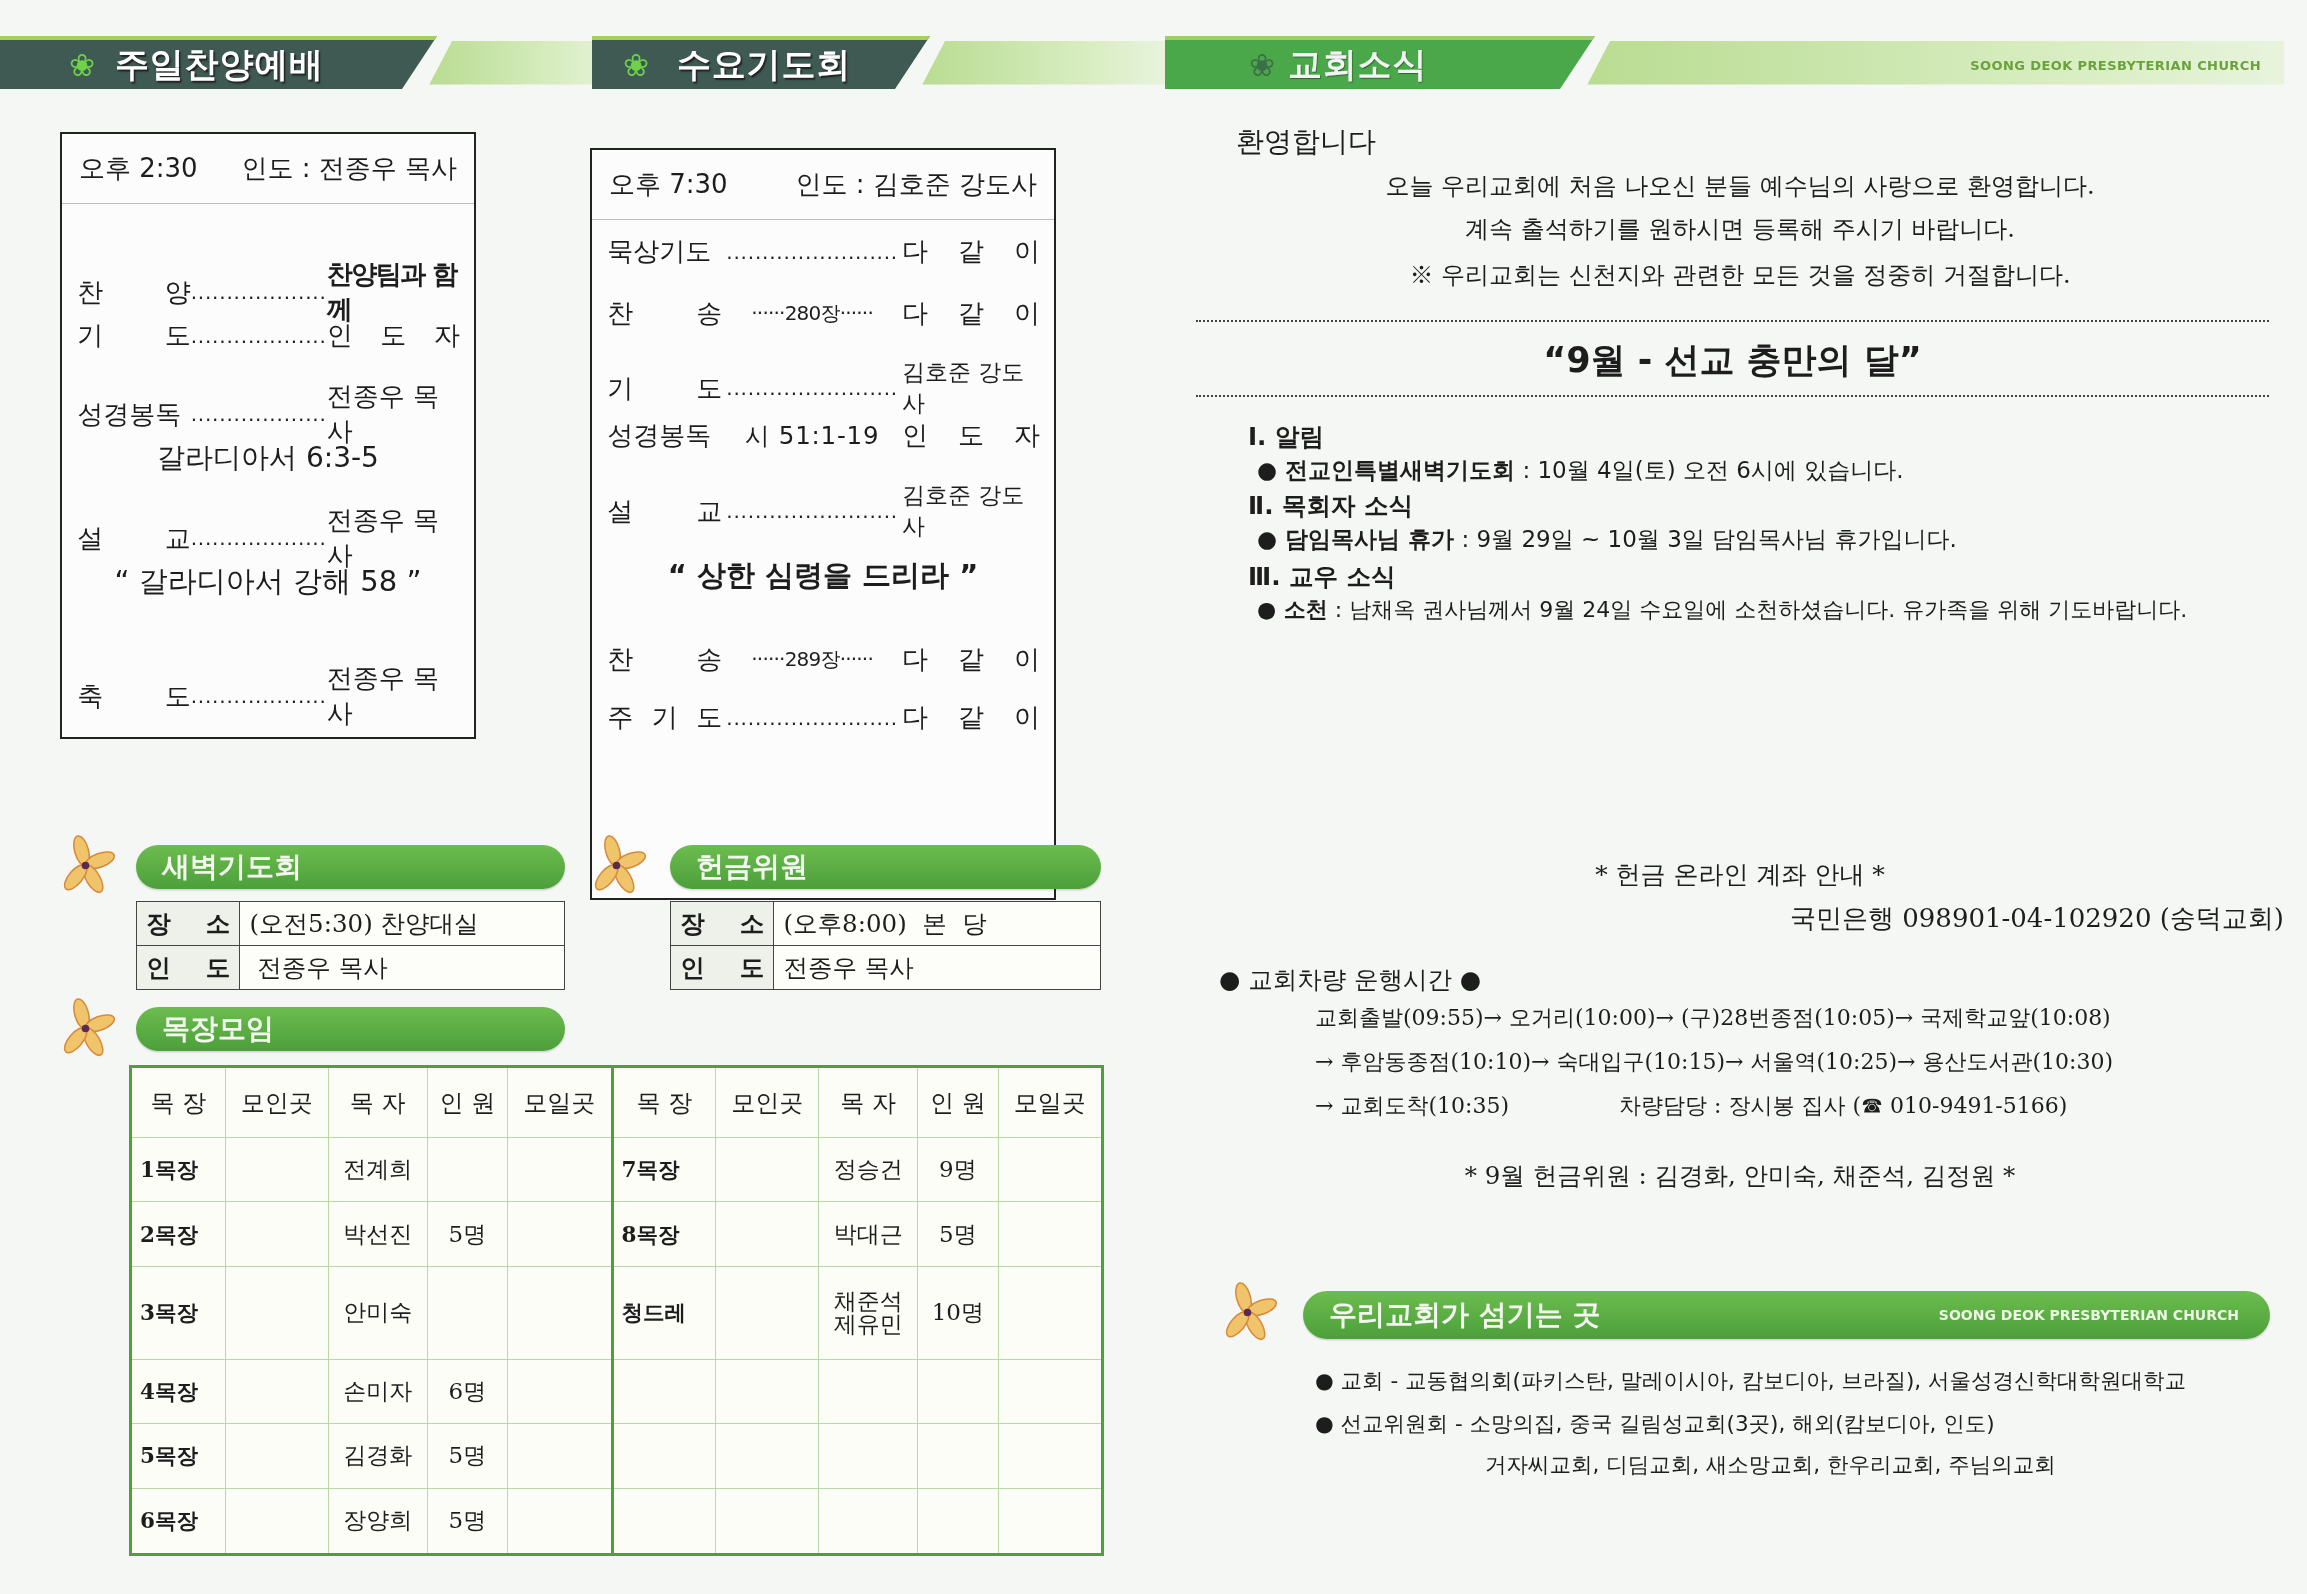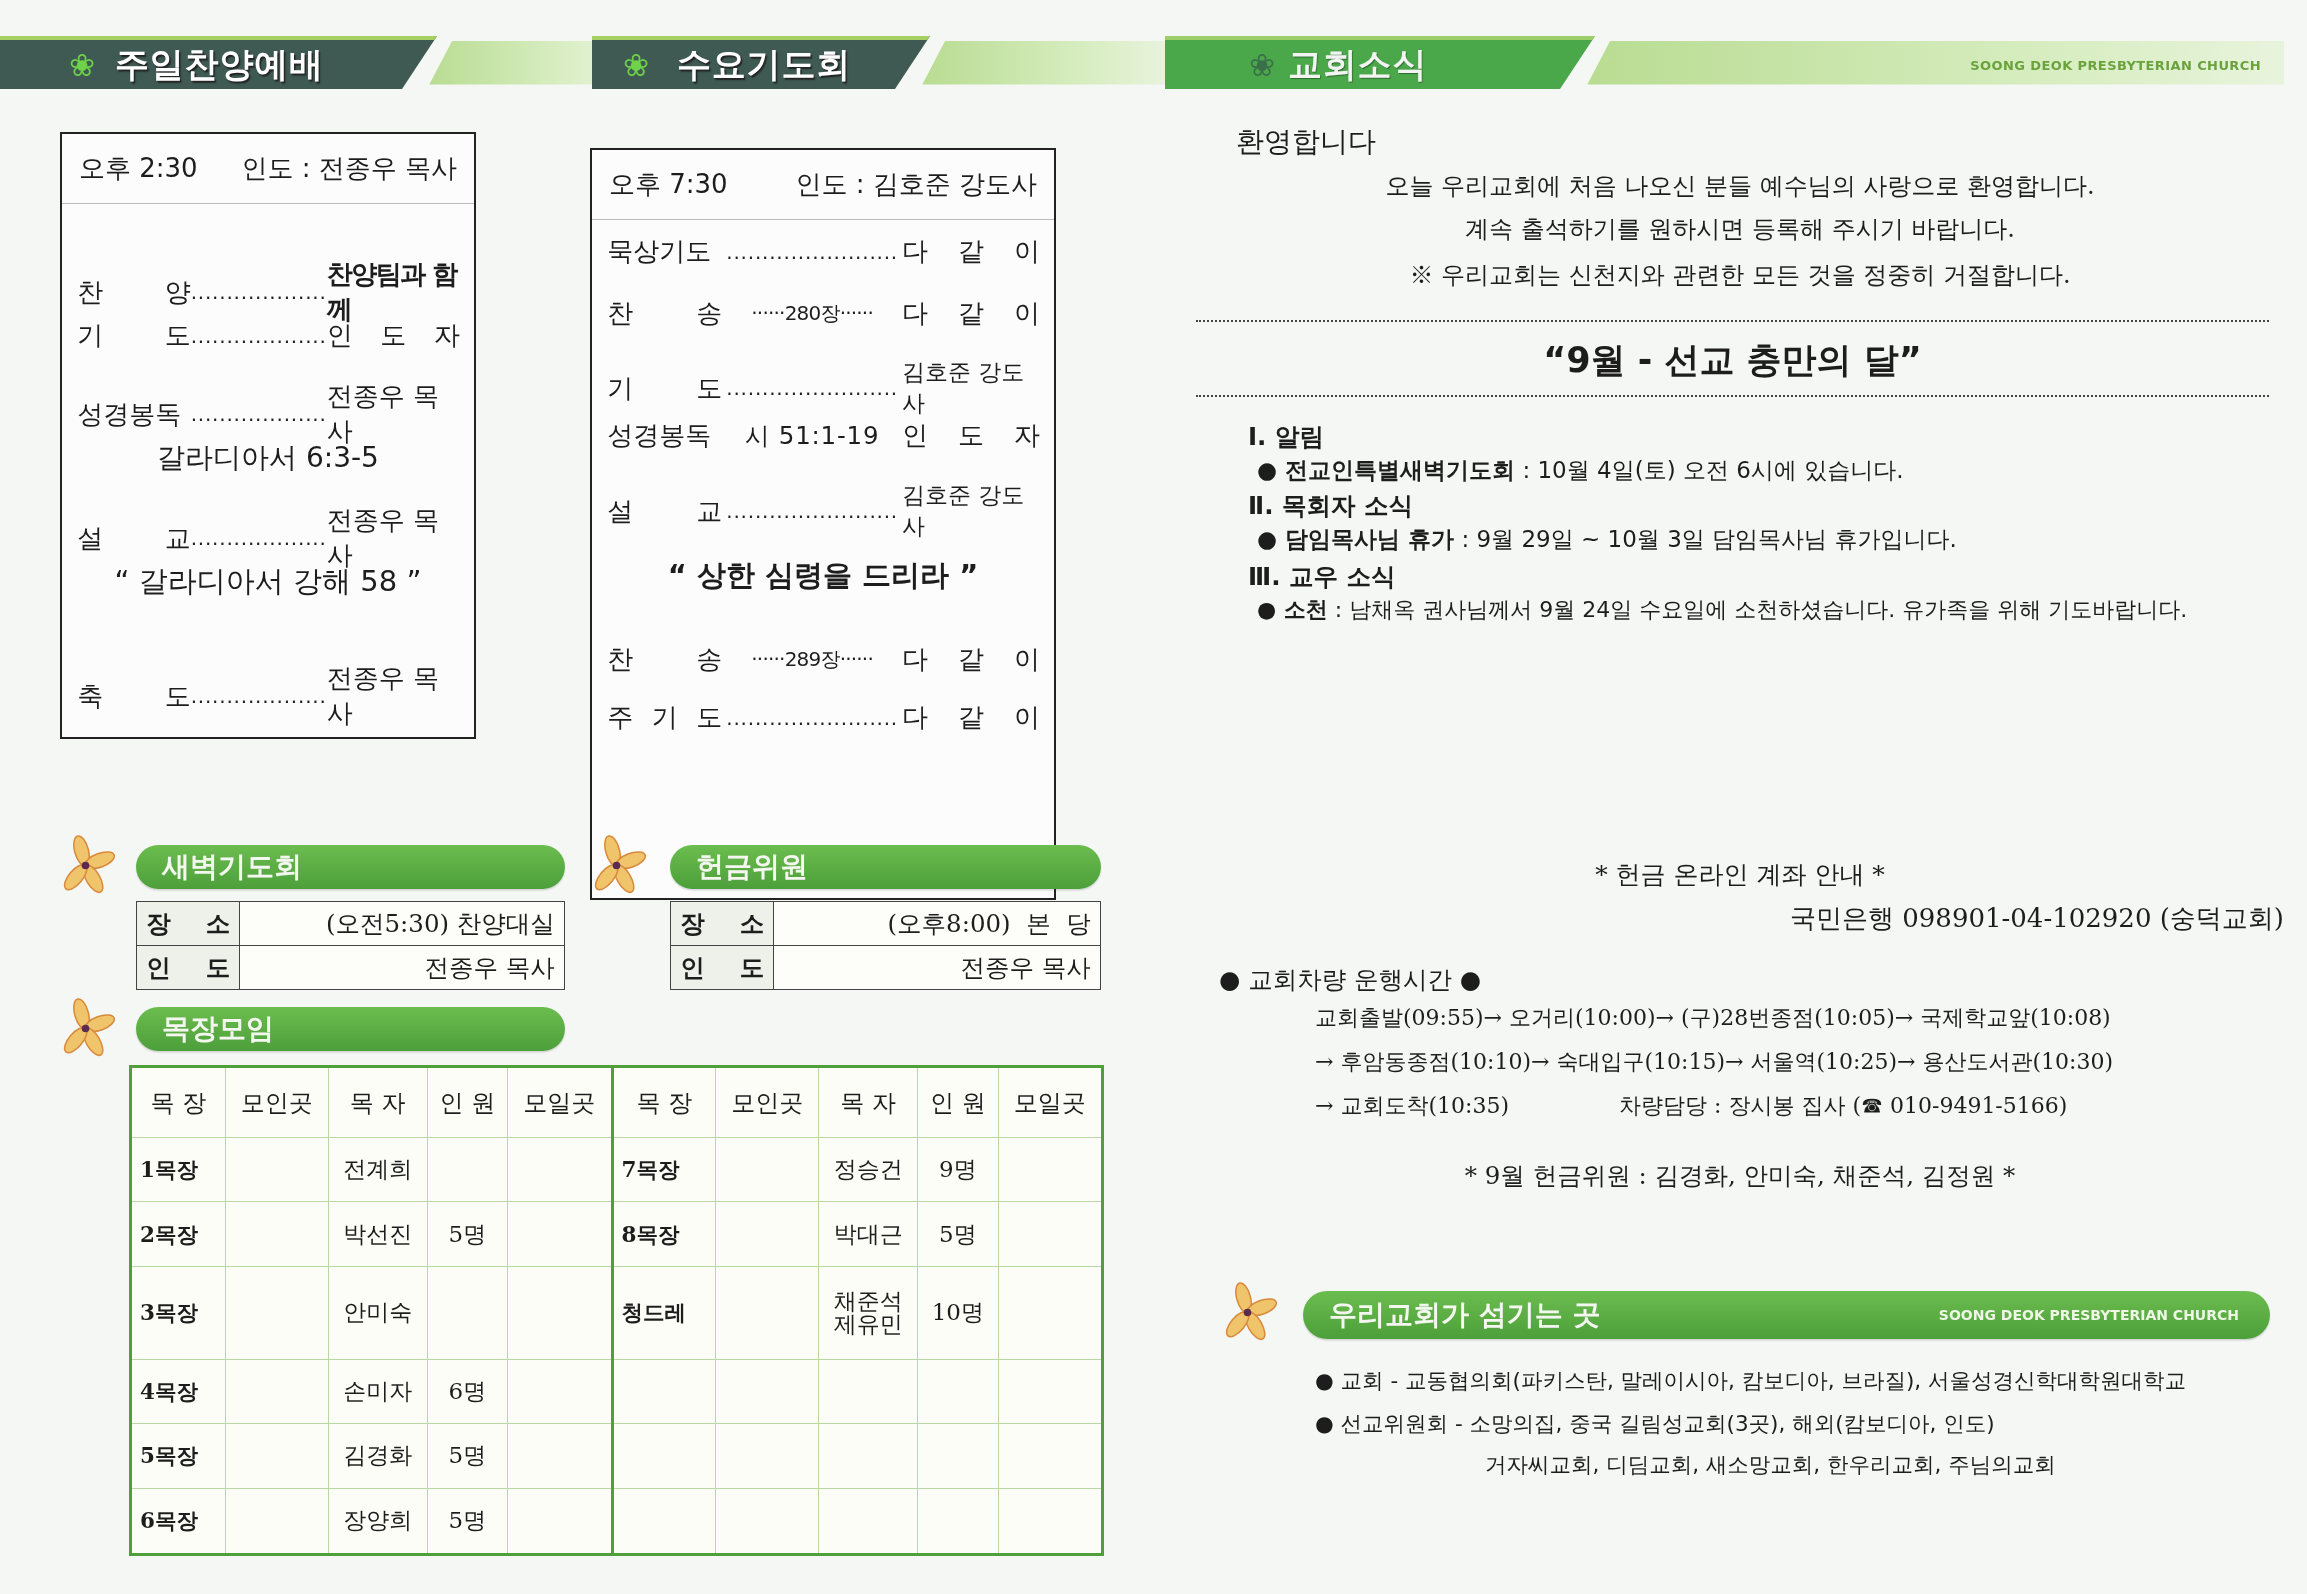--- a/index.html
+++ b/index.html
@@ -29,21 +29,21 @@
   .info-tbl{position:absolute;border-collapse:collapse;font-size:24.5px;background:#fdfdf9;}
   .info-tbl td{border:1.5px solid #444;height:43px;padding:0 9.2px;}
   .info-tbl td.k{width:84px;background:#eef0ea;font-weight:bold;}
   .info-tbl td.k span{display:flex;justify-content:space-between;}
   
   .mk{position:absolute;border-collapse:collapse;background:#fdfdf8;font-family:"DejaVu Serif","Liberation Serif",serif;}
   .mk td{border:0.8px solid #b9d9a4;font-size:23px;text-align:center;vertical-align:middle;}
   .mk td.name{text-align:left;padding-left:8px;font-weight:bold;font-size:21.5px;}
   .mk tr.hdr td{height:67px;font-size:24px;}
   
-  .serif{font-family:"DejaVu Serif","Liberation Serif",serif;text-align:right;}
+  .serif{font-family:"DejaVu Serif","Liberation Serif",serif;}
   .dash-line{position:absolute;height:0;border-top:2.3px dotted #444;}
   .news-line{position:absolute;font-size:23px;white-space:nowrap;}
   .news-line b{font-weight:bold;}
 </style>
 </head>
 <body>
 
 <div class="banner dark" style="left:0;top:38px;">
   <div class="plate" style="width:376px;position:relative;">
     <span class="flower-glyph" style="left:69px;">❀</span>

